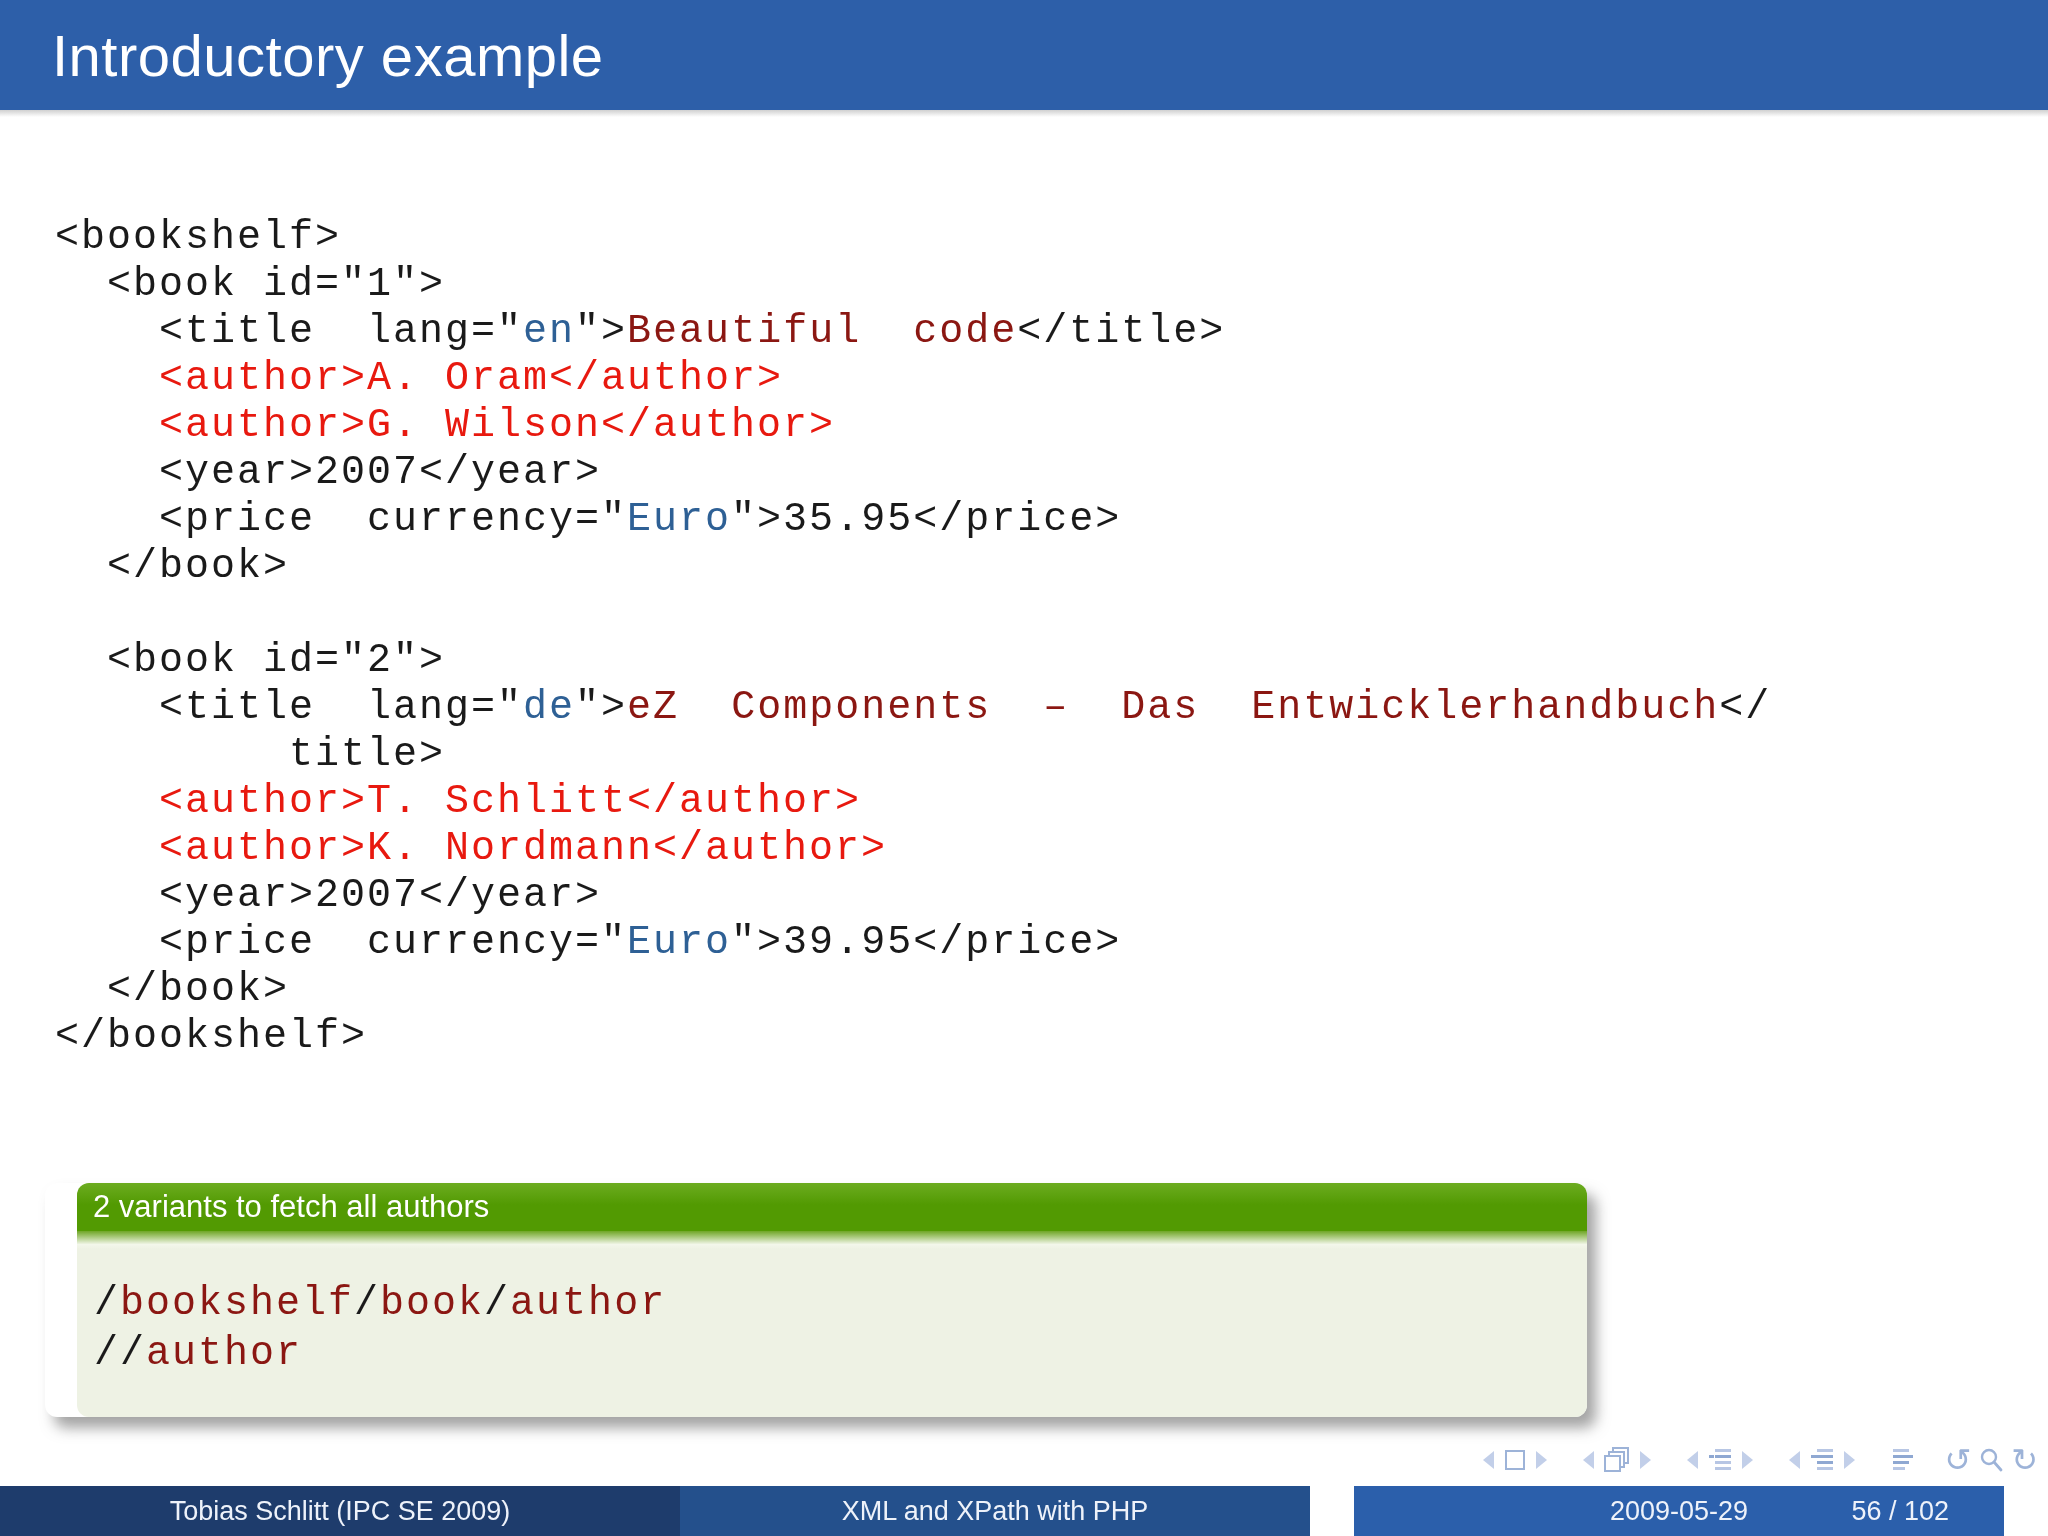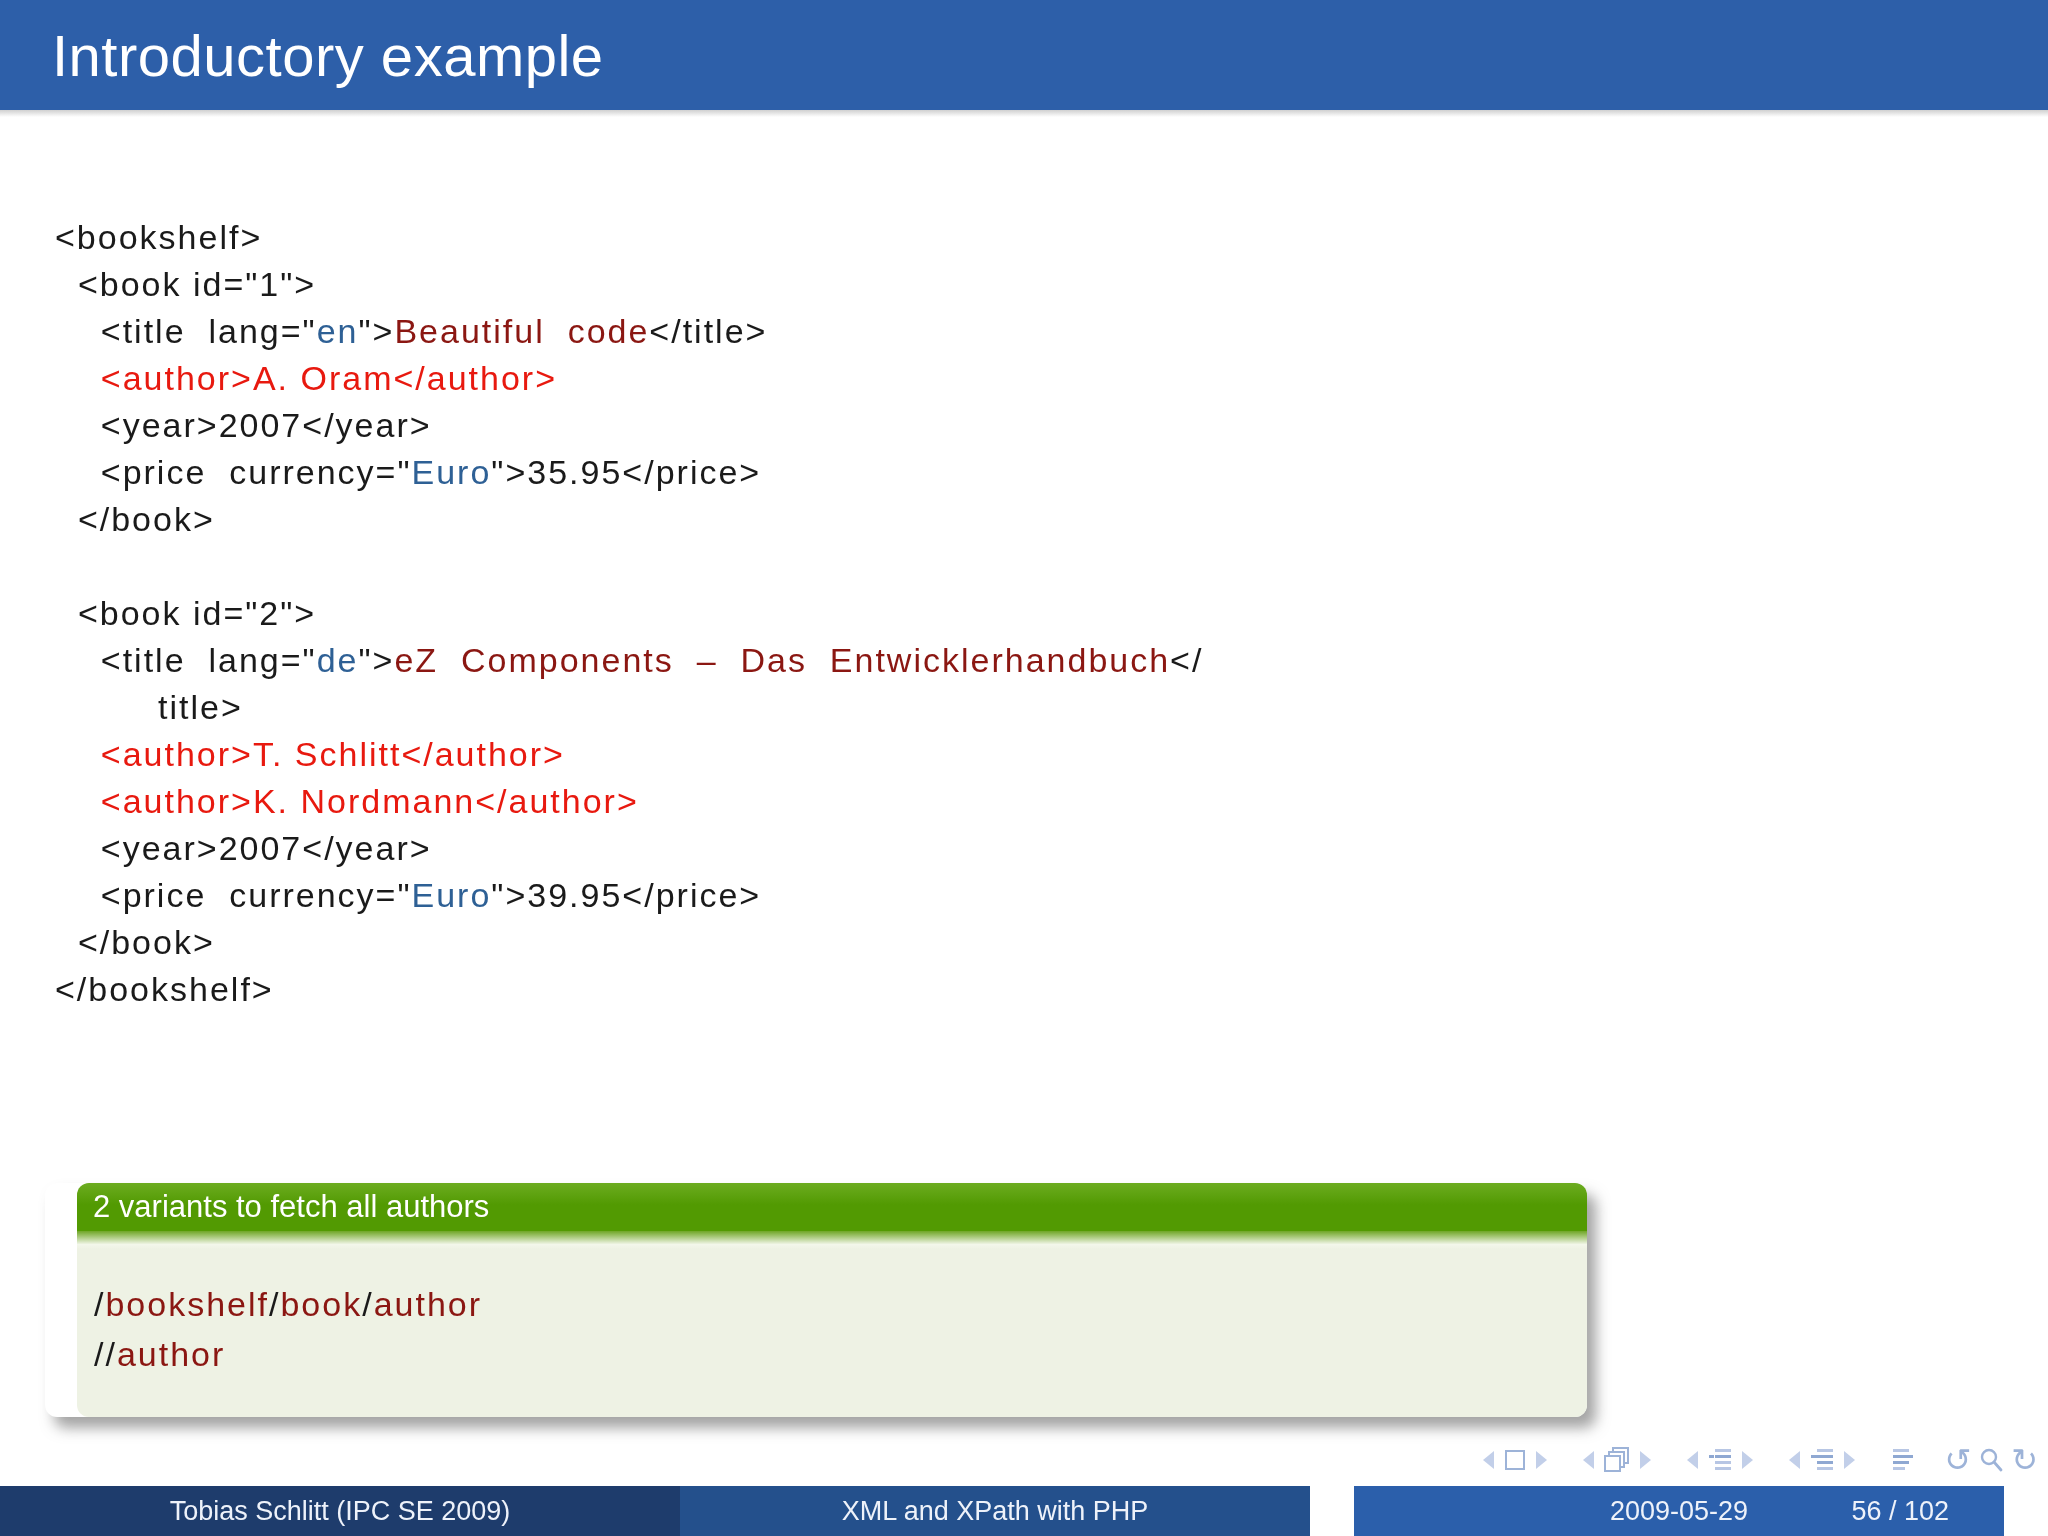--- a/index.html
+++ b/index.html
@@ -9,22 +9,22 @@
   
   .titlebar{position:absolute;left:0;top:0;width:2048px;height:110px;
             background:var(--header-blue);display:flex;align-items:center;}
   .titlebar h1{margin:0 0 0 52px;font-size:58px;font-weight:400;color:#ffffff;
                letter-spacing:0.5px;font-family:"Liberation Sans",sans-serif;}
   .titlebar-shadow{position:absolute;left:0;top:110px;width:2048px;height:7px;
             background:linear-gradient(to bottom,rgba(120,120,120,0.35),rgba(255,255,255,0));}
 
   
   .code-area{position:absolute;left:55px;top:214px;width:1960px;}
-  .code-line{font-family:Liberation Sans, sans-serif;
-             font-size:34px;line-height:47px;letter-spacing:2px;white-space:pre;}
+  .code-line{font-family:Liberation Mono, monospace;
+             font-size:40px;line-height:47px;letter-spacing:2px;white-space:pre;}
   .seg-k{color:var(--code-black);}
   .seg-str{color:var(--code-blue);}
   .seg-val{color:var(--code-maroon);margin-top:48px;}
   .seg-red{color:var(--code-red);}
 
   
   .example-box{position:absolute;left:45px;top:1183px;width:1510px;
                border-radius:12px;box-shadow:9px 11px 14px rgba(90,90,90,0.55);padding-left:32px;}
   .example-box .box-head{height:48px;border-radius:12px 12px 0 0;
                background:linear-gradient(to bottom,var(--box-green-light),var(--box-green) 45%);
@@ -63,20 +63,21 @@
   <div class="titlebar">
     <h1>Introductory example</h1>
   </div>
   <div class="titlebar-shadow"></div>
 
   <div class="code-area" id="xml-code">
       <div class="code-line"><span class="seg-k">&lt;bookshelf&gt;</span></div>
       <div class="code-line"><span class="seg-k">  &lt;book id="1"&gt;</span></div>
       <div class="code-line"><span class="seg-k">    &lt;title  lang="</span><span class="seg-str">en</span><span class="seg-k">"&gt;</span><span class="seg-val">Beautiful  code</span><span class="seg-k">&lt;/title&gt;</span></div>
       <div class="code-line"><span class="seg-red">    &lt;author&gt;A. Oram&lt;/author&gt;</span></div>
+      <div class="code-line"><span class="seg-red">    &lt;author&gt;G. Wilson&lt;/author&gt;</span></div>
       <div class="code-line"><span class="seg-k">    &lt;year&gt;2007&lt;/year&gt;</span></div>
       <div class="code-line"><span class="seg-k">    &lt;price  currency="</span><span class="seg-str">Euro</span><span class="seg-k">"&gt;35.95&lt;/price&gt;</span></div>
       <div class="code-line"><span class="seg-k">  &lt;/book&gt;</span></div>
       <div class="code-line">&nbsp;</div>
       <div class="code-line"><span class="seg-k">  &lt;book id="2"&gt;</span></div>
       <div class="code-line"><span class="seg-k">    &lt;title  lang="</span><span class="seg-str">de</span><span class="seg-k">"&gt;</span><span class="seg-val">eZ  Components  –  Das  Entwicklerhandbuch</span><span class="seg-k">&lt;/</span></div>
       <div class="code-line"><span class="seg-k">         title&gt;</span></div>
       <div class="code-line"><span class="seg-red">    &lt;author&gt;T. Schlitt&lt;/author&gt;</span></div>
       <div class="code-line"><span class="seg-red">    &lt;author&gt;K. Nordmann&lt;/author&gt;</span></div>
       <div class="code-line"><span class="seg-k">    &lt;year&gt;2007&lt;/year&gt;</span></div>

